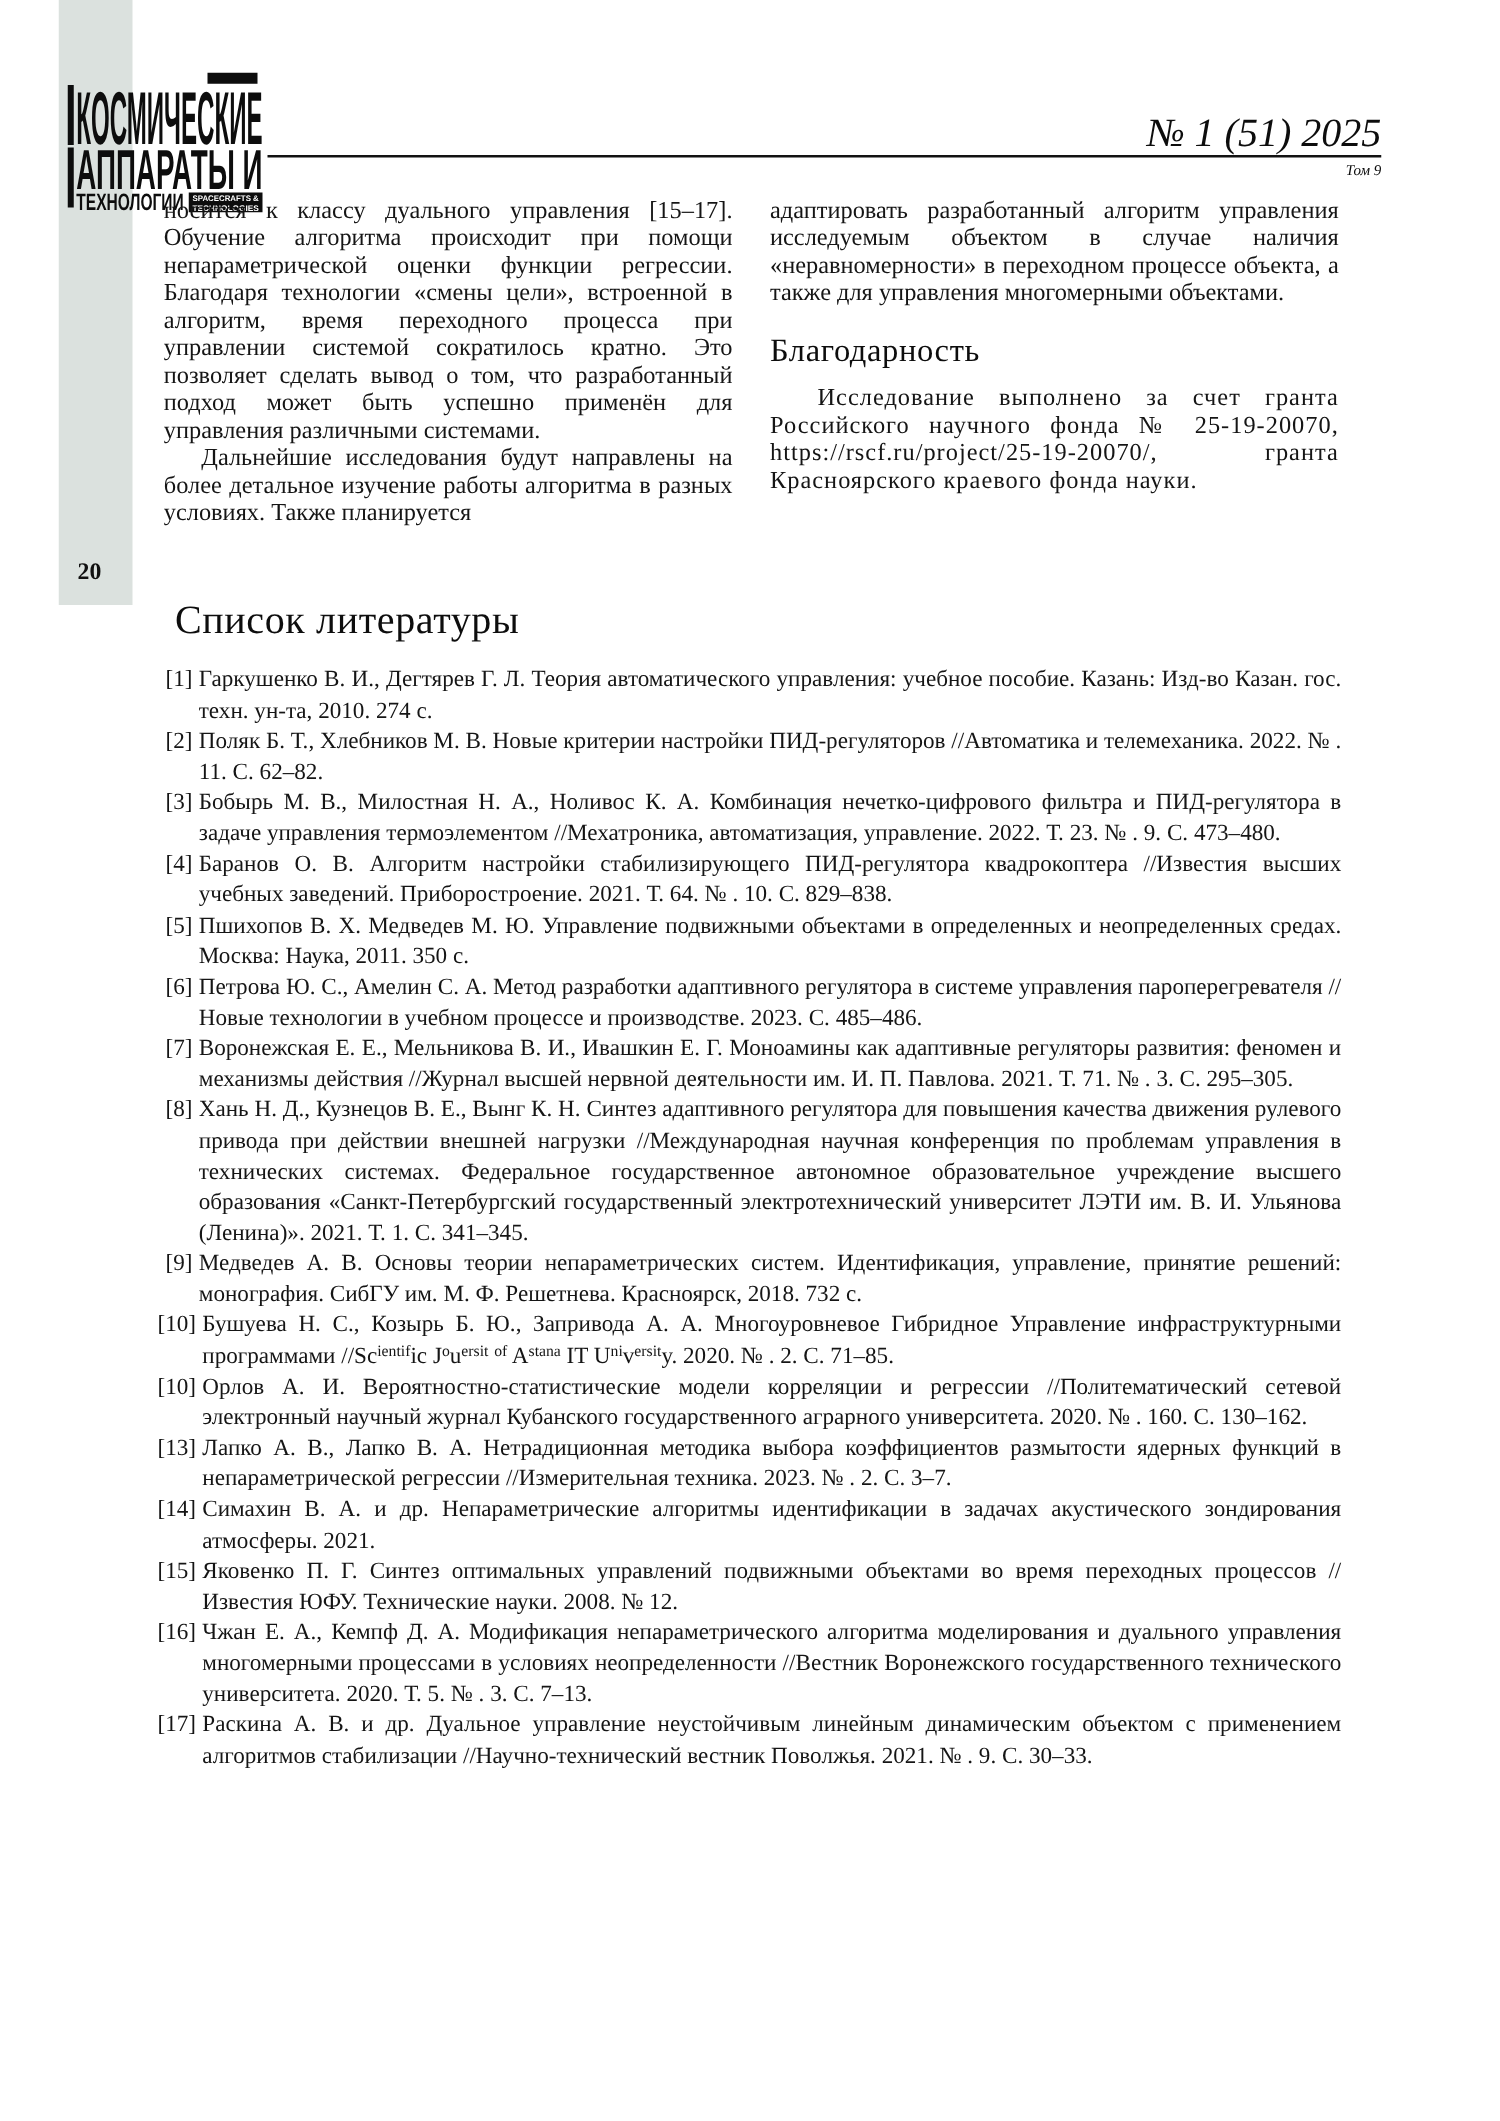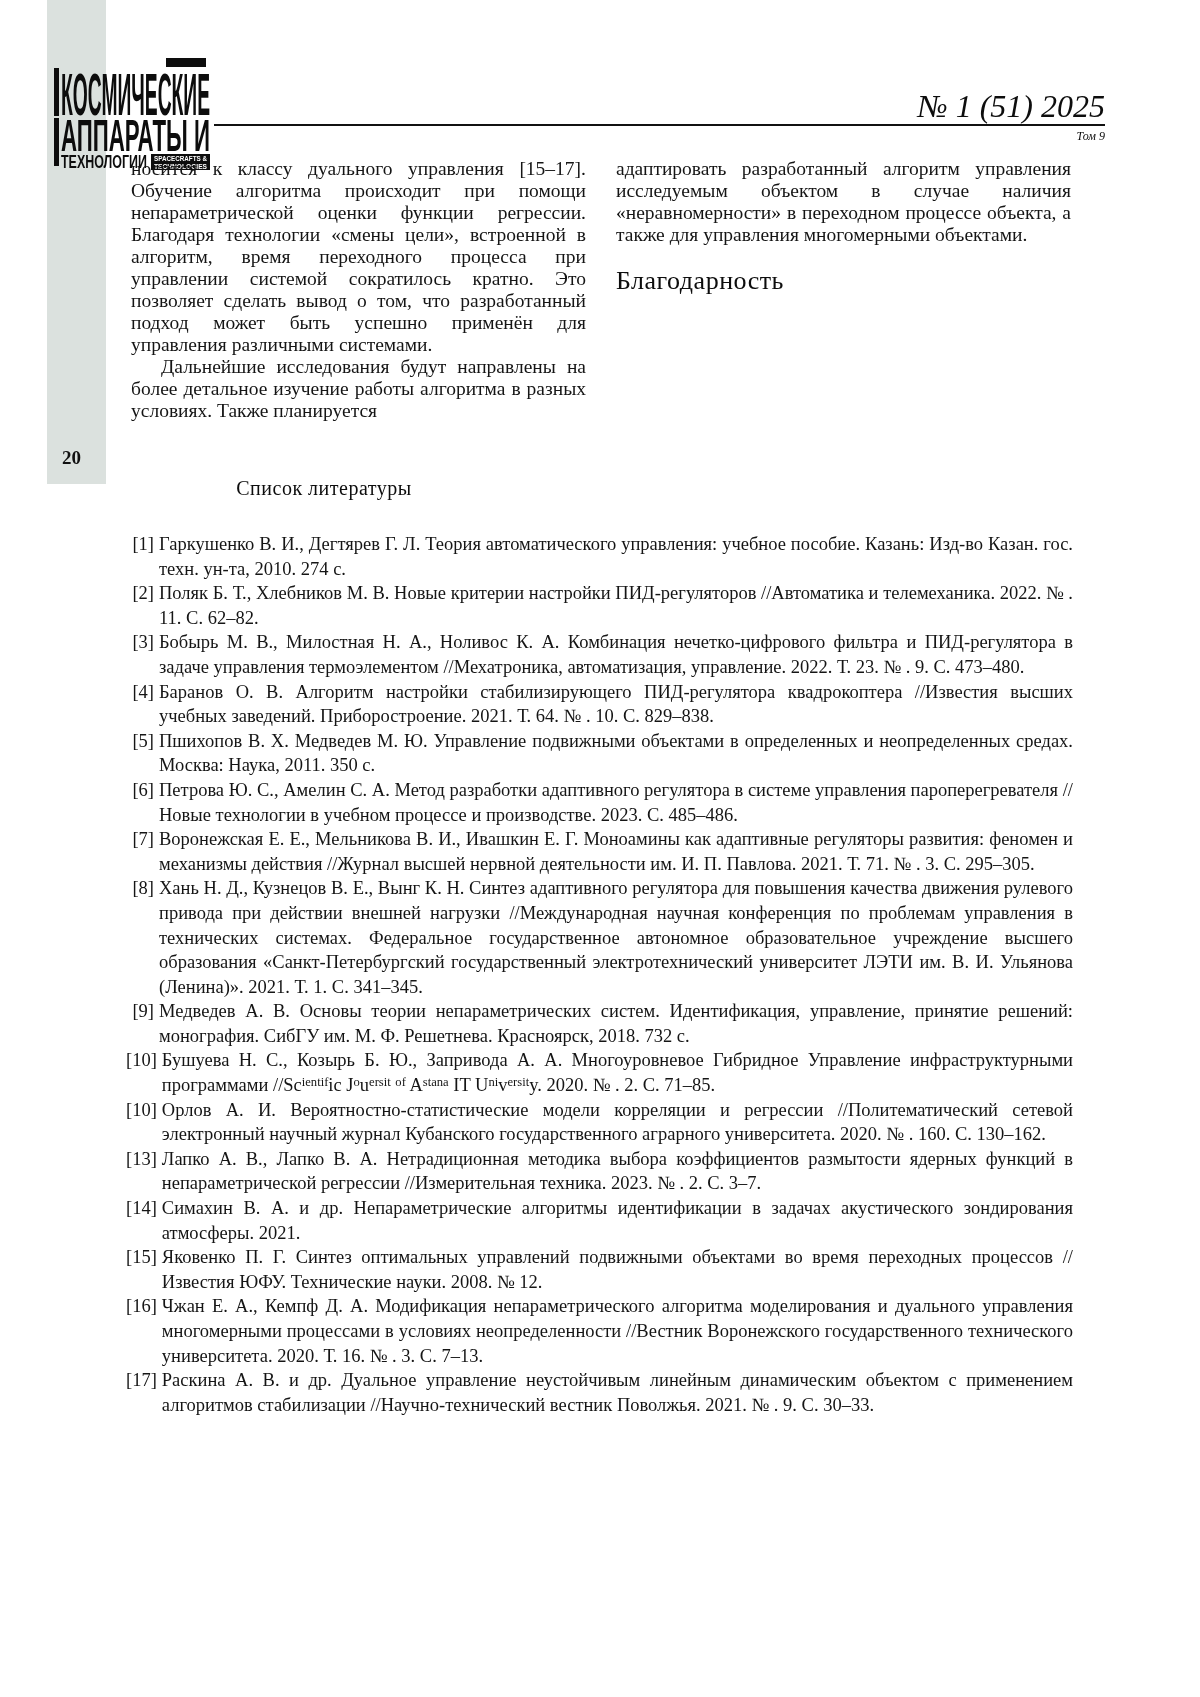--- a/index.html
+++ b/index.html
@@ -14,21 +14,21 @@
   .logo rect{fill:#0d0d0d;}
   .header-rule{position:absolute;left:214px;top:124px;width:891px;height:2px;background:#111;}
   .issue{position:absolute;right:95px;top:88px;font-size:32px;font-style:italic;color:#0d0d0d;}
   .volume{position:absolute;right:95px;top:129px;font-size:12px;font-style:italic;color:#0d0d0d;}
   .columns{position:absolute;left:131px;top:158px;width:940px;display:flex;gap:30px;}
   .col{width:455px;text-align:justify;font-size:19.5px;line-height:22px;}
   .col p{margin:0;}
   .p-indent{text-indent:30px;}
   .ack-heading{font-size:26px;font-weight:normal;text-align:left;margin:24px 0 16px 0;color:#0d0d0d;letter-spacing:0.5px;}
   .ack-text{letter-spacing:0.8px;text-indent:38px;}
-  .ref-heading{position:absolute;left:114px;top:477px;width:420px;text-align:center;font-size:20px;color:#0d0d0d;letter-spacing:0.5px;}
+  .ref-heading{position:absolute;left:140px;top:477px;width:420px;text-align:left;font-size:32px;color:#0d0d0d;letter-spacing:0.5px;}
   .refs{position:absolute;left:126px;top:532px;width:947px;}
   .ref-item{display:flex;font-size:18.5px;line-height:24.6px;color:#151515;}
   .ref-num{flex:0 0 33px;text-align:right;padding-right:5px;box-sizing:border-box;}
   .ref-text{flex:1;text-align:justify;}
   .ref-text sup{font-size:0.68em;line-height:0;vertical-align:0.4em;}
 </style>
 </head>
 <body>
 
 <div class="graybar"></div>
@@ -51,20 +51,21 @@
 <div class="volume">Том 9</div>
 
 <div class="columns">
   <div class="col">
     <p>носится к классу дуального управления [15–17]. Обучение алгоритма происходит при помощи непараметрической оценки функции регрессии. Благодаря технологии «смены цели», встроенной в алгоритм, время переходного процесса при управлении системой сократилось кратно. Это позволяет сделать вывод о том, что разработанный подход может быть успешно применён для управления различными системами.</p>
     <p class="p-indent">Дальнейшие исследования будут направлены на более детальное изучение работы алгоритма в разных условиях. Также планируется</p>
   </div>
   <div class="col">
     <p>адаптировать разработанный алгоритм управления исследуемым объектом в случае наличия «неравномерности» в переходном процессе объекта, а также для управления многомерными объектами.</p>
     <h2 class="ack-heading">Благодарность</h2>
+    <p class="ack-text">Исследование выполнено за счет гранта Российского научного фонда № 25-19-20070, https://rscf.ru/project/25-19-20070/, гранта Красноярского краевого фонда науки.</p>
   </div>
 </div>
 
 <div class="ref-heading">Список литературы</div>
 <div class="refs">
     <div class="ref-item">
       <span class="ref-num">[1]</span>
       <div class="ref-text">Гаркушенко В. И., Дегтярев Г. Л. Теория автоматического управления: учебное пособие. Казань: Изд-во Казан. гос. техн. ун-та, 2010. 274 с.</div>
     </div>
     <div class="ref-item">
@@ -114,19 +115,19 @@
     <div class="ref-item">
       <span class="ref-num">[14]</span>
       <div class="ref-text">Симахин В. А. и др. Непараметрические алгоритмы идентификации в задачах акустического зондирования атмосферы. 2021.</div>
     </div>
     <div class="ref-item">
       <span class="ref-num">[15]</span>
       <div class="ref-text">Яковенко П. Г. Синтез оптимальных управлений подвижными объектами во время переходных процессов // Известия ЮФУ. Технические науки. 2008. № 12.</div>
     </div>
     <div class="ref-item">
       <span class="ref-num">[16]</span>
-      <div class="ref-text">Чжан Е. А., Кемпф Д. А. Модификация непараметрического алгоритма моделирования и дуального управления многомерными процессами в условиях неопределенности //Вестник Воронежского государственного технического университета. 2020. Т. 16. № . 3. С. 7–13.</div>
+      <div class="ref-text">Чжан Е. А., Кемпф Д. А. Модификация непараметрического алгоритма моделирования и дуального управления многомерными процессами в условиях неопределенности //Вестник Воронежского государственного технического университета. 2020. Т. 5. № . 3. С. 7–13.</div>
     </div>
     <div class="ref-item">
       <span class="ref-num">[17]</span>
       <div class="ref-text">Раскина А. В. и др. Дуальное управление неустойчивым линейным динамическим объектом с применением алгоритмов стабилизации //Научно-технический вестник Поволжья. 2021. № . 9. С. 30–33.</div>
     </div>
   </div>
 
 </body></html>

